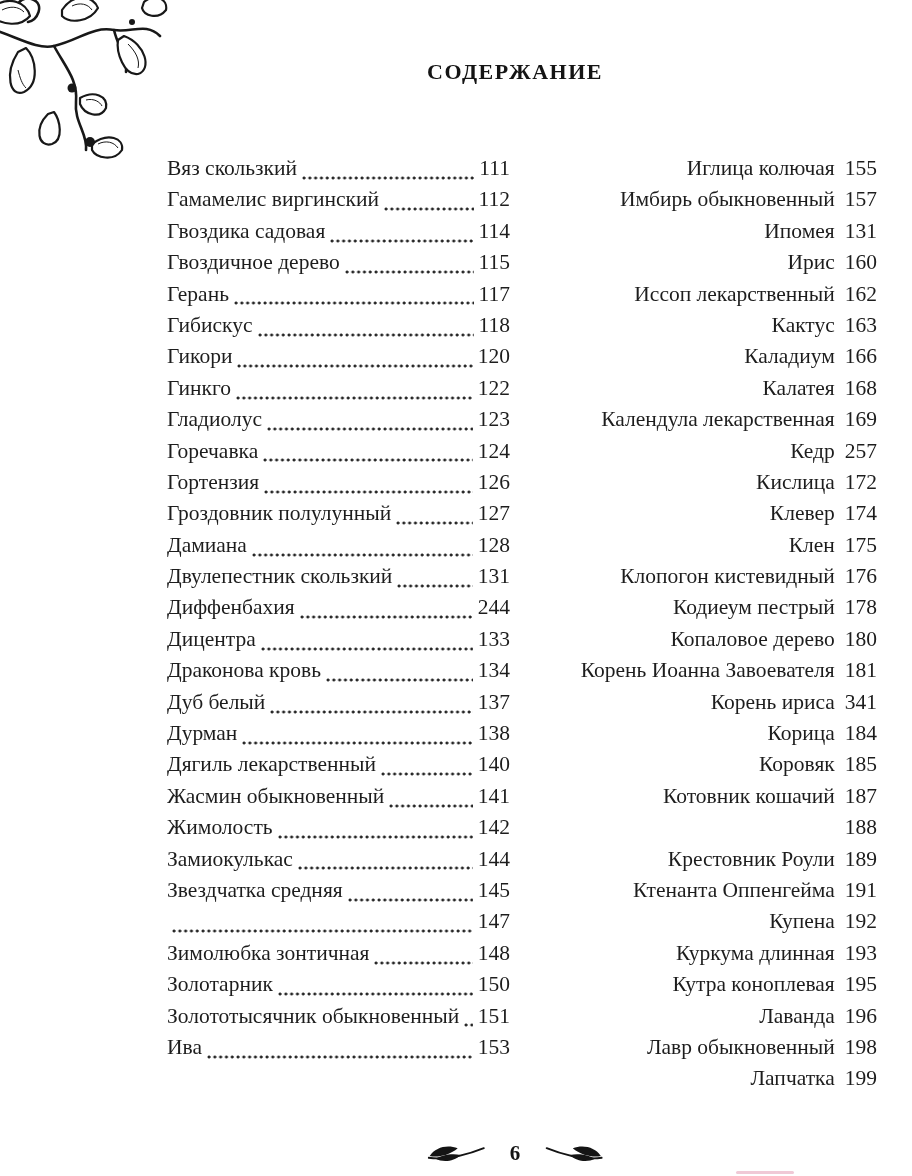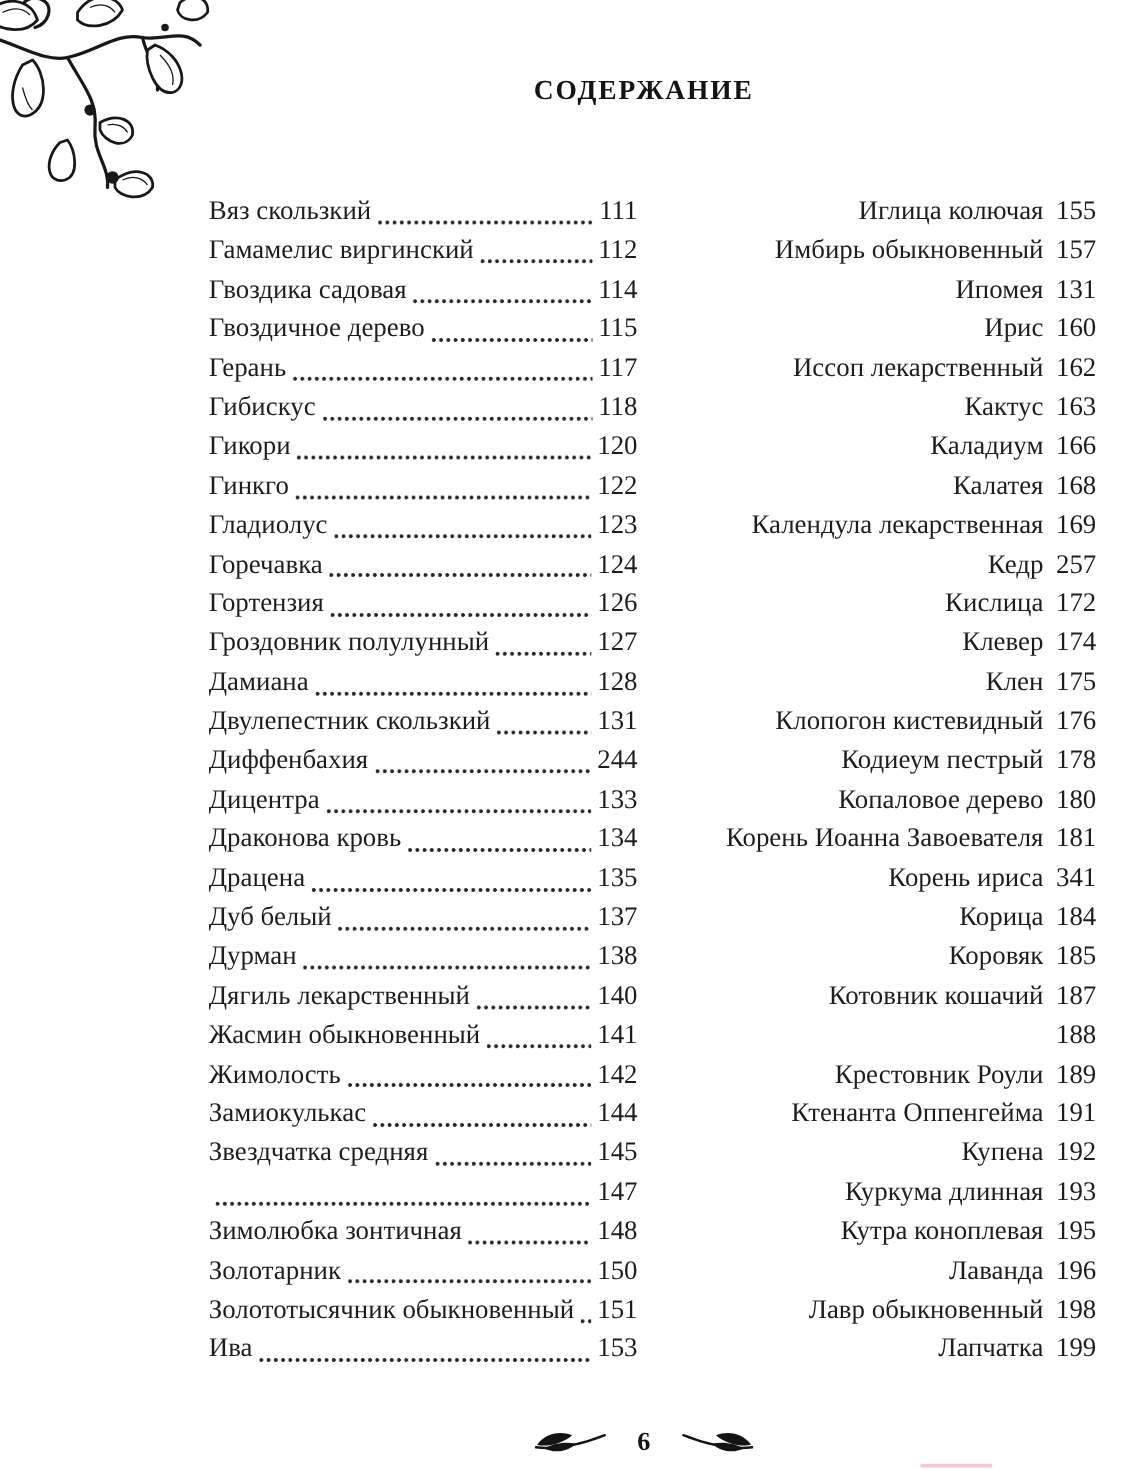--- a/index.html
+++ b/index.html
@@ -186,25 +186,20 @@
           <span class="leader"></span>
           <span class="p">133</span>
         </div>
 
         <div class="row">
           <span class="t">Драконова кровь</span>
           <span class="leader"></span>
           <span class="p">134</span>
         </div>
 
-        <div class="row">
-          <span class="t">Драцена</span>
-          <span class="leader"></span>
-          <span class="p">135</span>
-        </div>
 
         <div class="row">
           <span class="t">Дуб белый</span>
           <span class="leader"></span>
           <span class="p">137</span>
         </div>
 
         <div class="row">
           <span class="t">Дурман</span>
           <span class="leader"></span>

